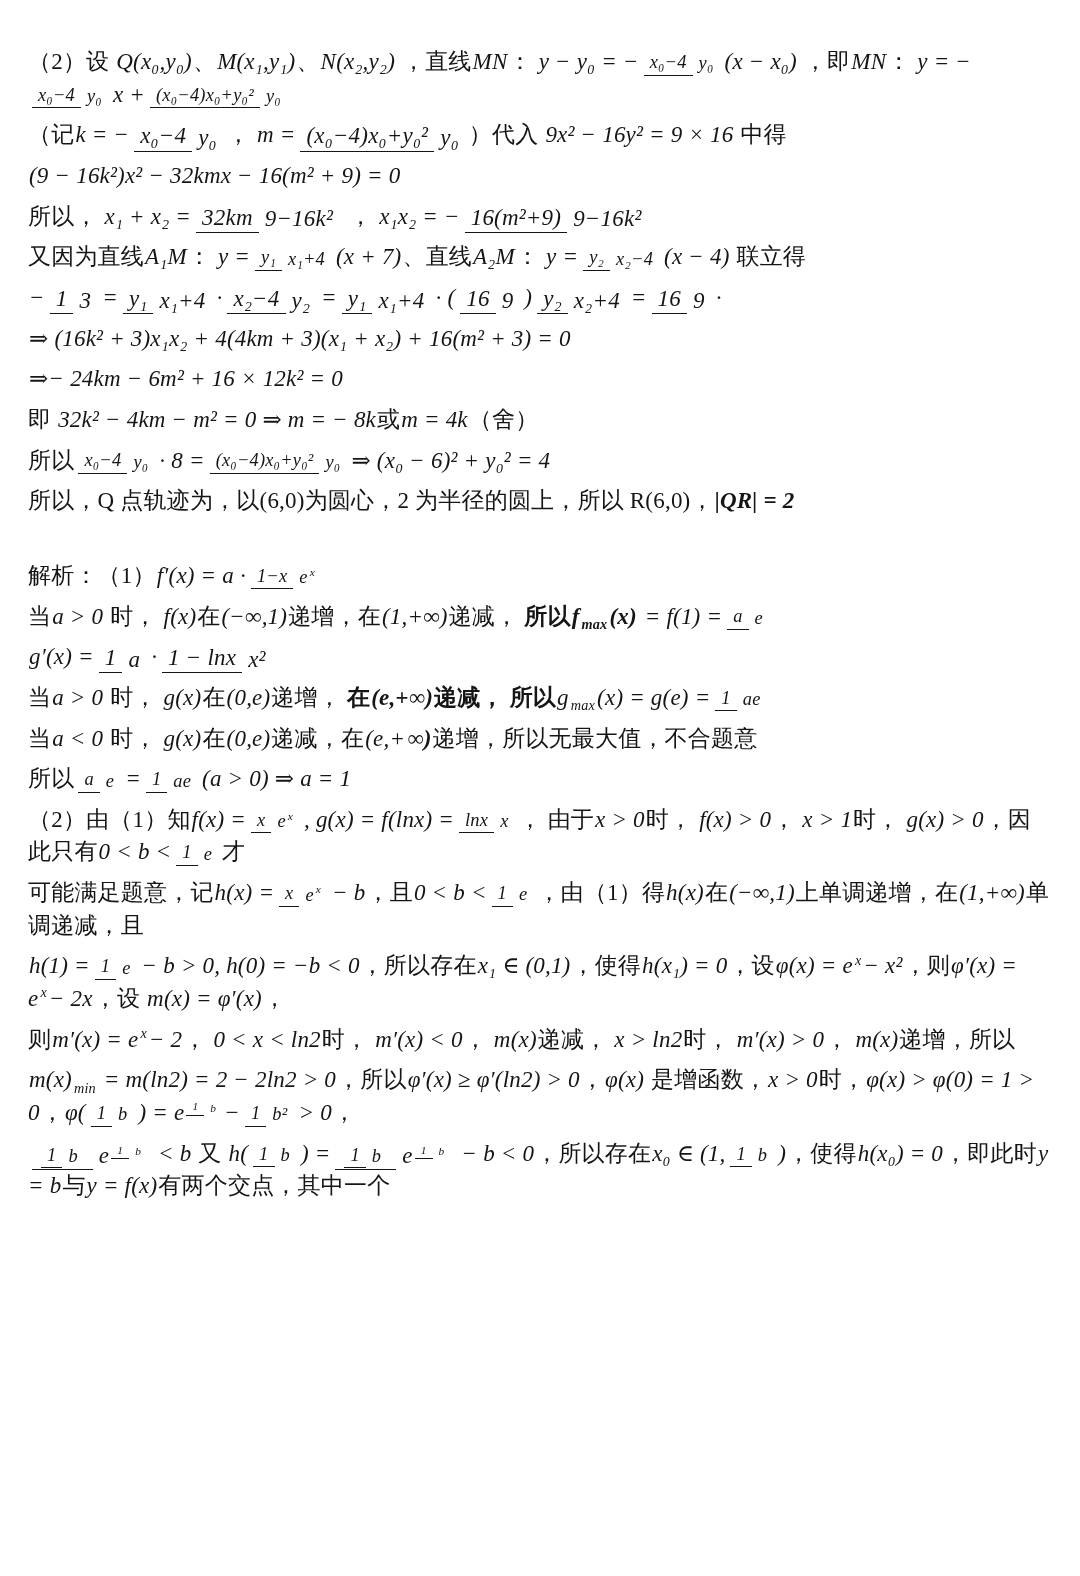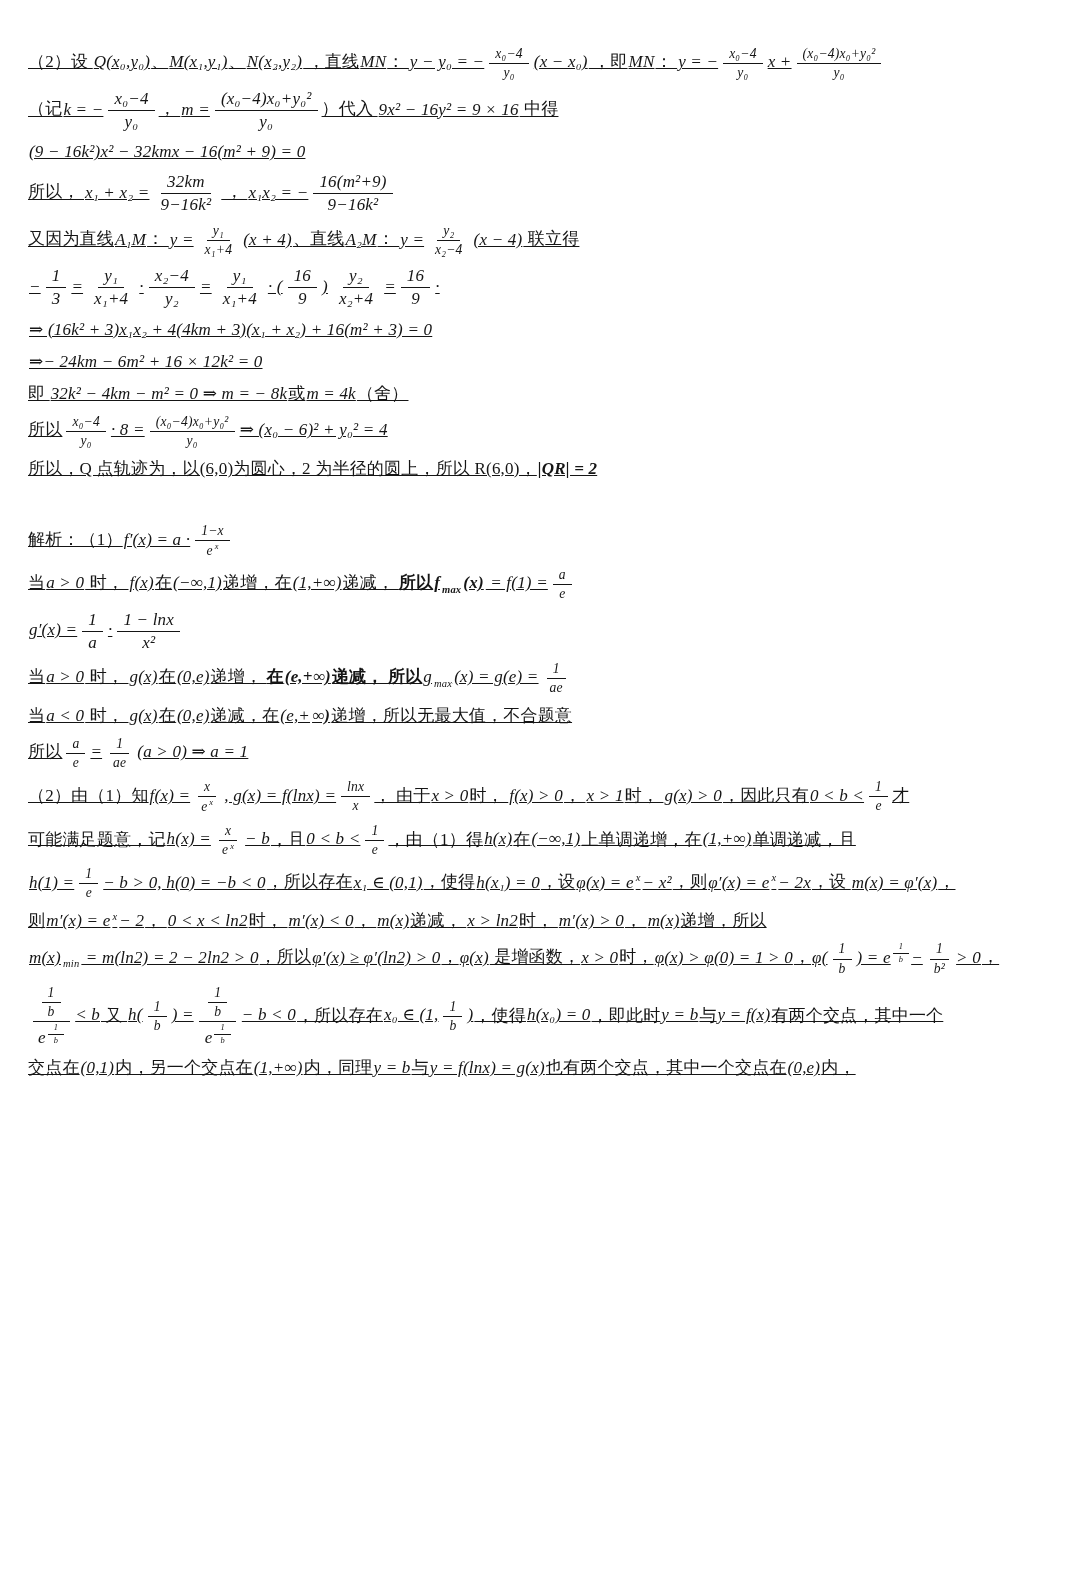--- a/index.html
+++ b/index.html
@@ -15,40 +15,39 @@
   }
   .page {
     box-sizing: border-box;
     width: 1080px;
     min-height: 1576px;
     padding: 38px 26px 16px 28px;
     background: #ffffff;
   }
   .line {
     margin: 8px 0;
-    font-size: 17px;
+    font-size: 23px;
     line-height: 1.42;
     letter-spacing: 0.2px;
     white-space: normal;
-    text-decoration: underline;
   }
   .line.spacer { height: 26px; margin: 0; }
   .tx {
     font-family: "Liberation Serif", "DejaVu Serif", serif;
     font-style: normal;
   }
   .mi {
     font-family: "Liberation Serif", "DejaVu Serif", serif;
     font-style: italic;
     padding: 0 1px;
   }
   .bold { font-weight: bold; margin-top: 44px; }
   .frac {
     display: inline-flex;
-    flex-direction: column;
+    flex-direction: row;
     align-items: center;
     vertical-align: middle;
     text-align: right;
     margin: 0 4px;
     line-height: 1.18;
     font-style: italic;
   }
   .frac > .num {
     display: inline-block;
     border-bottom: 1.5px solid #151515;
@@ -93,21 +92,21 @@
       <div class="line"><span class="tx">所以， </span><span class="mi">x₁ + x₂ =</span><span class="frac">
           <span class="num"><span class="mi">32km</span></span>
           <span class="den"><span class="mi">9−16k²</span></span>
         </span><span class="tx"> ， </span><span class="mi">x₁x₂ = −</span><span class="frac">
           <span class="num"><span class="mi">16(m²+9)</span></span>
           <span class="den"><span class="mi">9−16k²</span></span>
         </span></div>
       <div class="line"><span class="tx">又因为直线</span><span class="mi">A₁M</span><span class="tx">： </span><span class="mi">y =</span><span class="frac sm">
           <span class="num"><span class="mi">y₁</span></span>
           <span class="den"><span class="mi">x₁+4</span></span>
-        </span><span class="mi">(x + 4)</span><span class="tx">、直线</span><span class="mi">A₂M</span><span class="tx">： </span><span class="mi">y =</span><span class="frac sm">
+        </span><span class="mi">(x + 7)</span><span class="tx">、直线</span><span class="mi">A₂M</span><span class="tx">： </span><span class="mi">y =</span><span class="frac sm">
           <span class="num"><span class="mi">y₂</span></span>
           <span class="den"><span class="mi">x₂−4</span></span>
         </span><span class="mi">(x − 4)</span><span class="tx"> 联立得</span></div>
       <div class="line"><span class="mi">−</span><span class="frac">
           <span class="num"><span class="mi">1</span></span>
           <span class="den"><span class="mi">3</span></span>
         </span><span class="mi">=</span><span class="frac">
           <span class="num"><span class="mi">y₁</span></span>
           <span class="den"><span class="mi">x₁+4</span></span>
         </span><span class="mi">·</span><span class="frac">
@@ -215,15 +214,14 @@
               <span class="den"><span class="mi">b</span></span>
             </span></span>
           <span class="den"><span class="mi">e</span><sup><span class="frac sm">
                 <span class="num"><span class="mi">1</span></span>
                 <span class="den"><span class="mi">b</span></span>
               </span></sup></span>
         </span><span class="mi">− b &lt; 0</span><span class="tx">，所以存在</span><span class="mi">x₀ ∈ (1,</span><span class="frac sm">
           <span class="num"><span class="mi">1</span></span>
           <span class="den"><span class="mi">b</span></span>
         </span><span class="mi">)</span><span class="tx">，使得</span><span class="mi">h(x₀) = 0</span><span class="tx">，即此时</span><span class="mi">y = b</span><span class="tx">与</span><span class="mi">y = f(x)</span><span class="tx">有两个交点，其中一个</span></div>
-      <div class="line"><span class="tx">交点在</span><span class="mi">(0,1)</span><span class="tx">内，另一个交点在</span><span class="mi">(1,+∞)</span><span class="tx">内，同理</span><span class="mi">y = b</span><span class="tx">与</span><span class="mi">y = f(lnx) = g(x)</span><span class="tx">也有两个交点，其中一个交点在</span><span class="mi">(0,e)</span><span class="tx">内，</span></div>
     </div>
 </div>
 
 </body></html>

